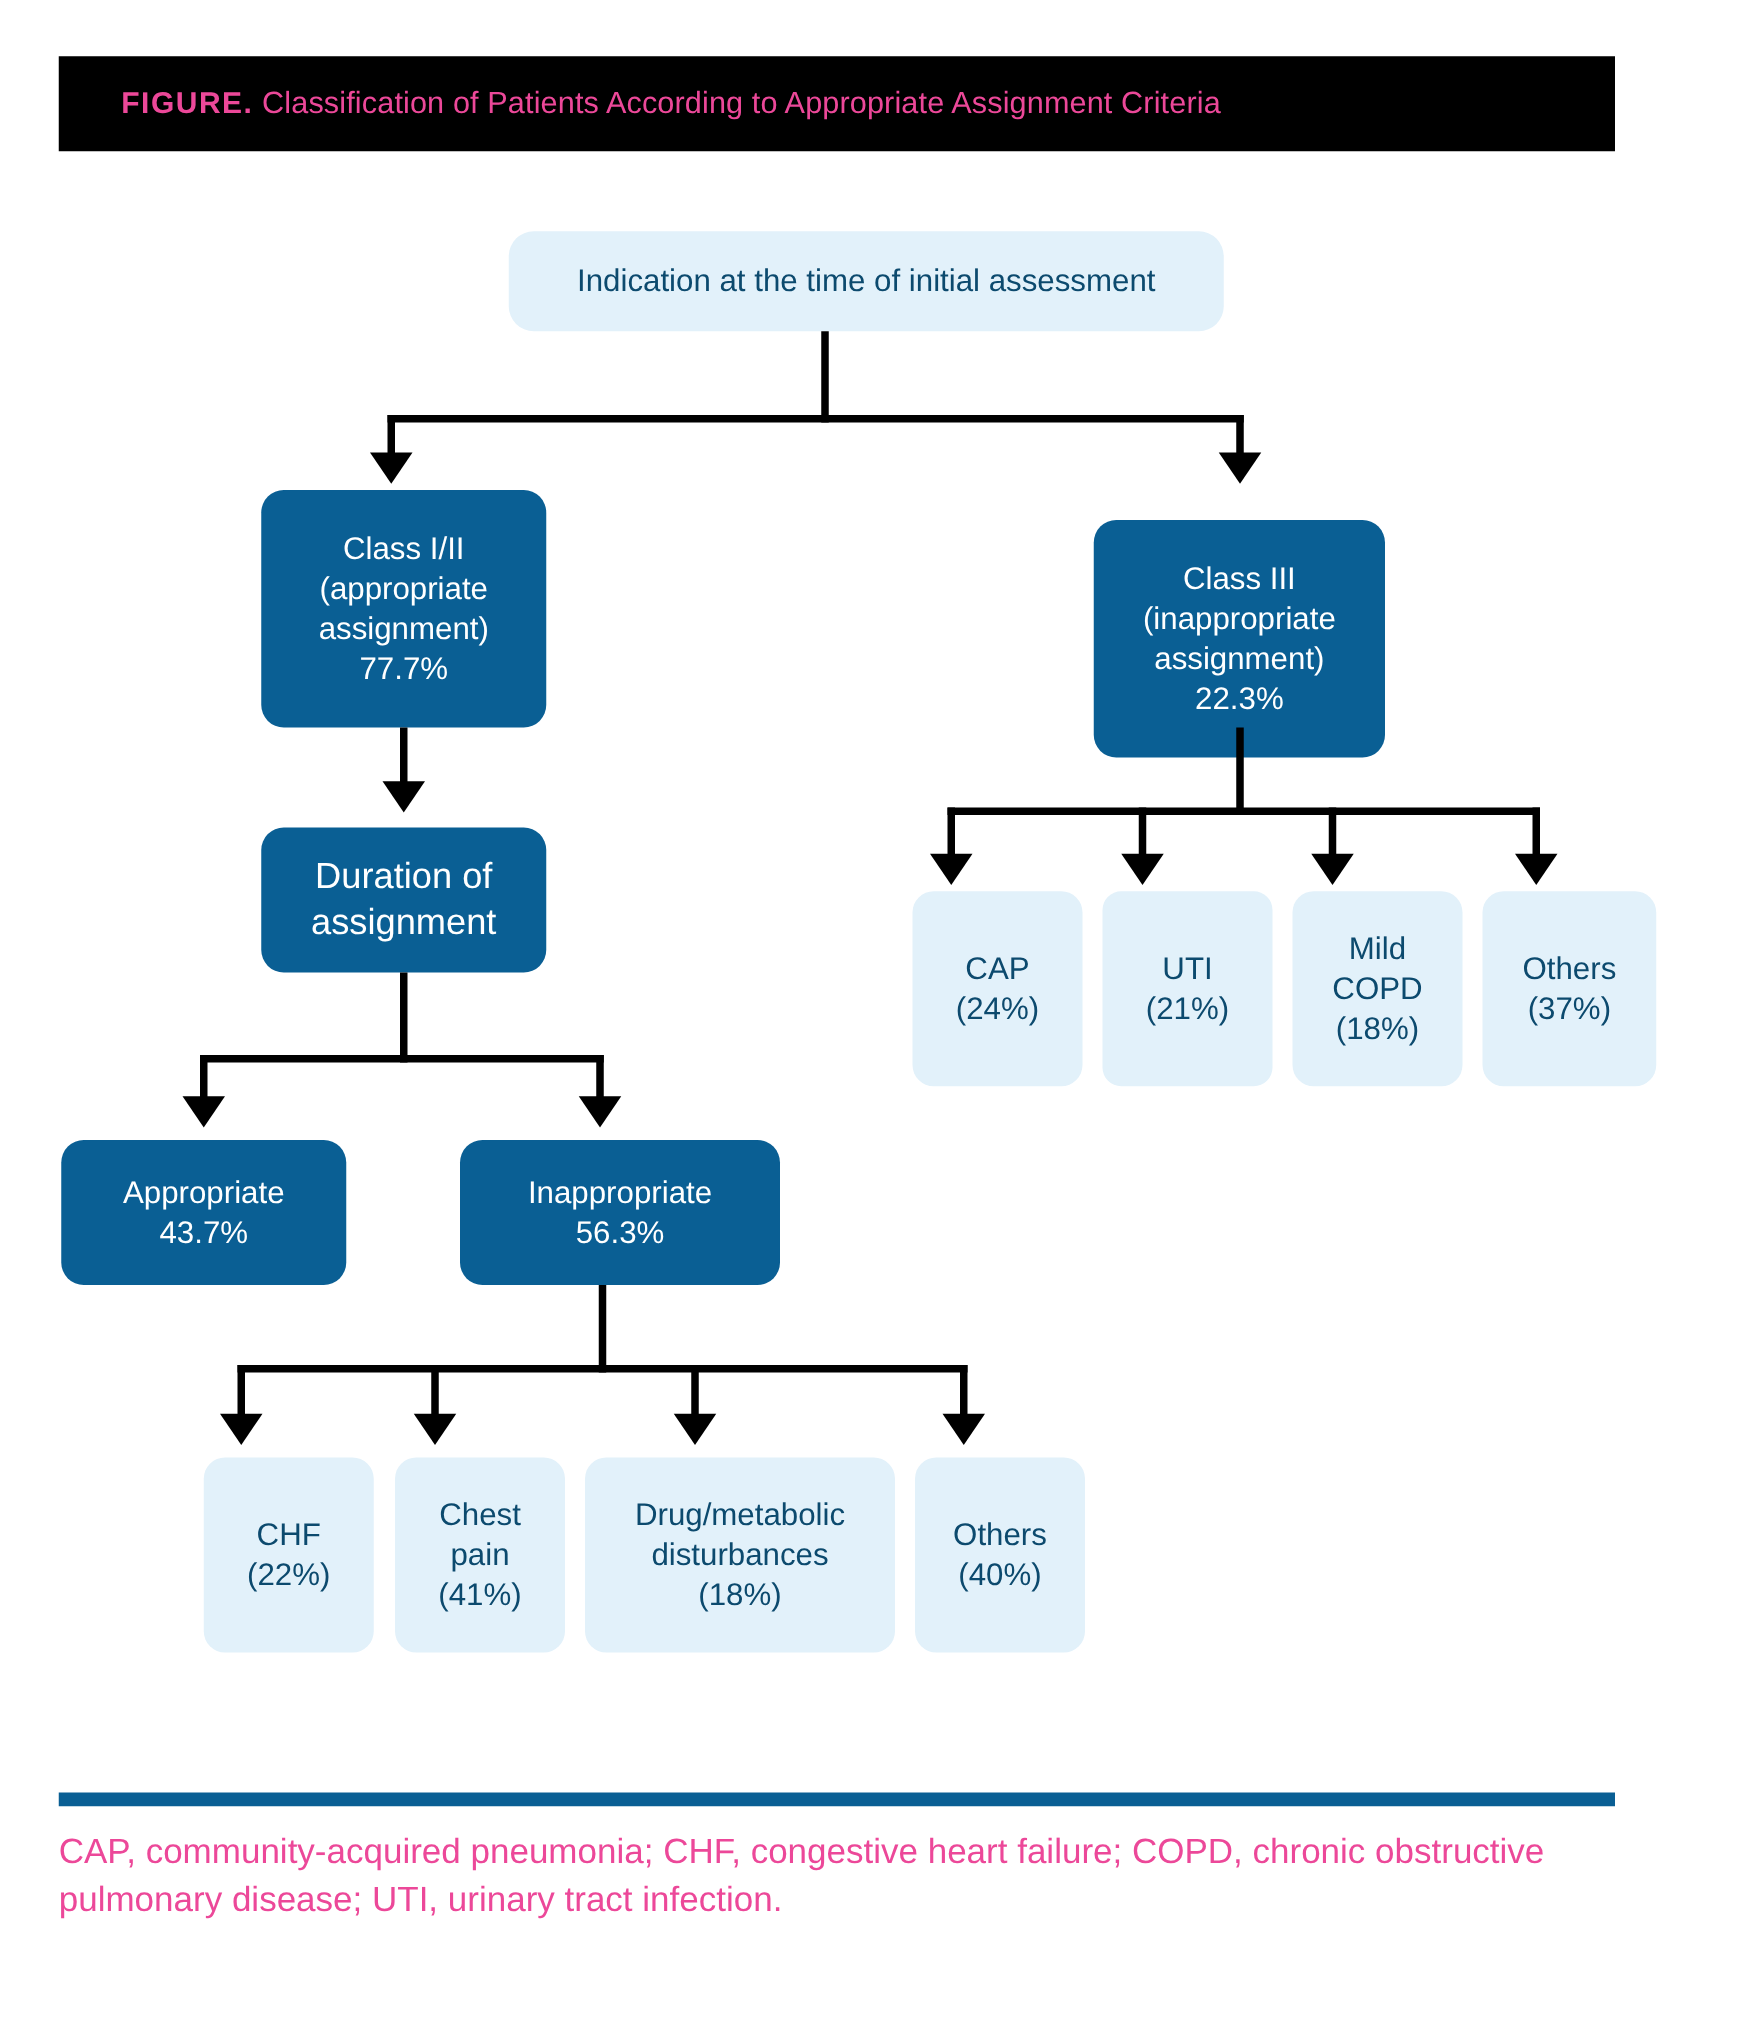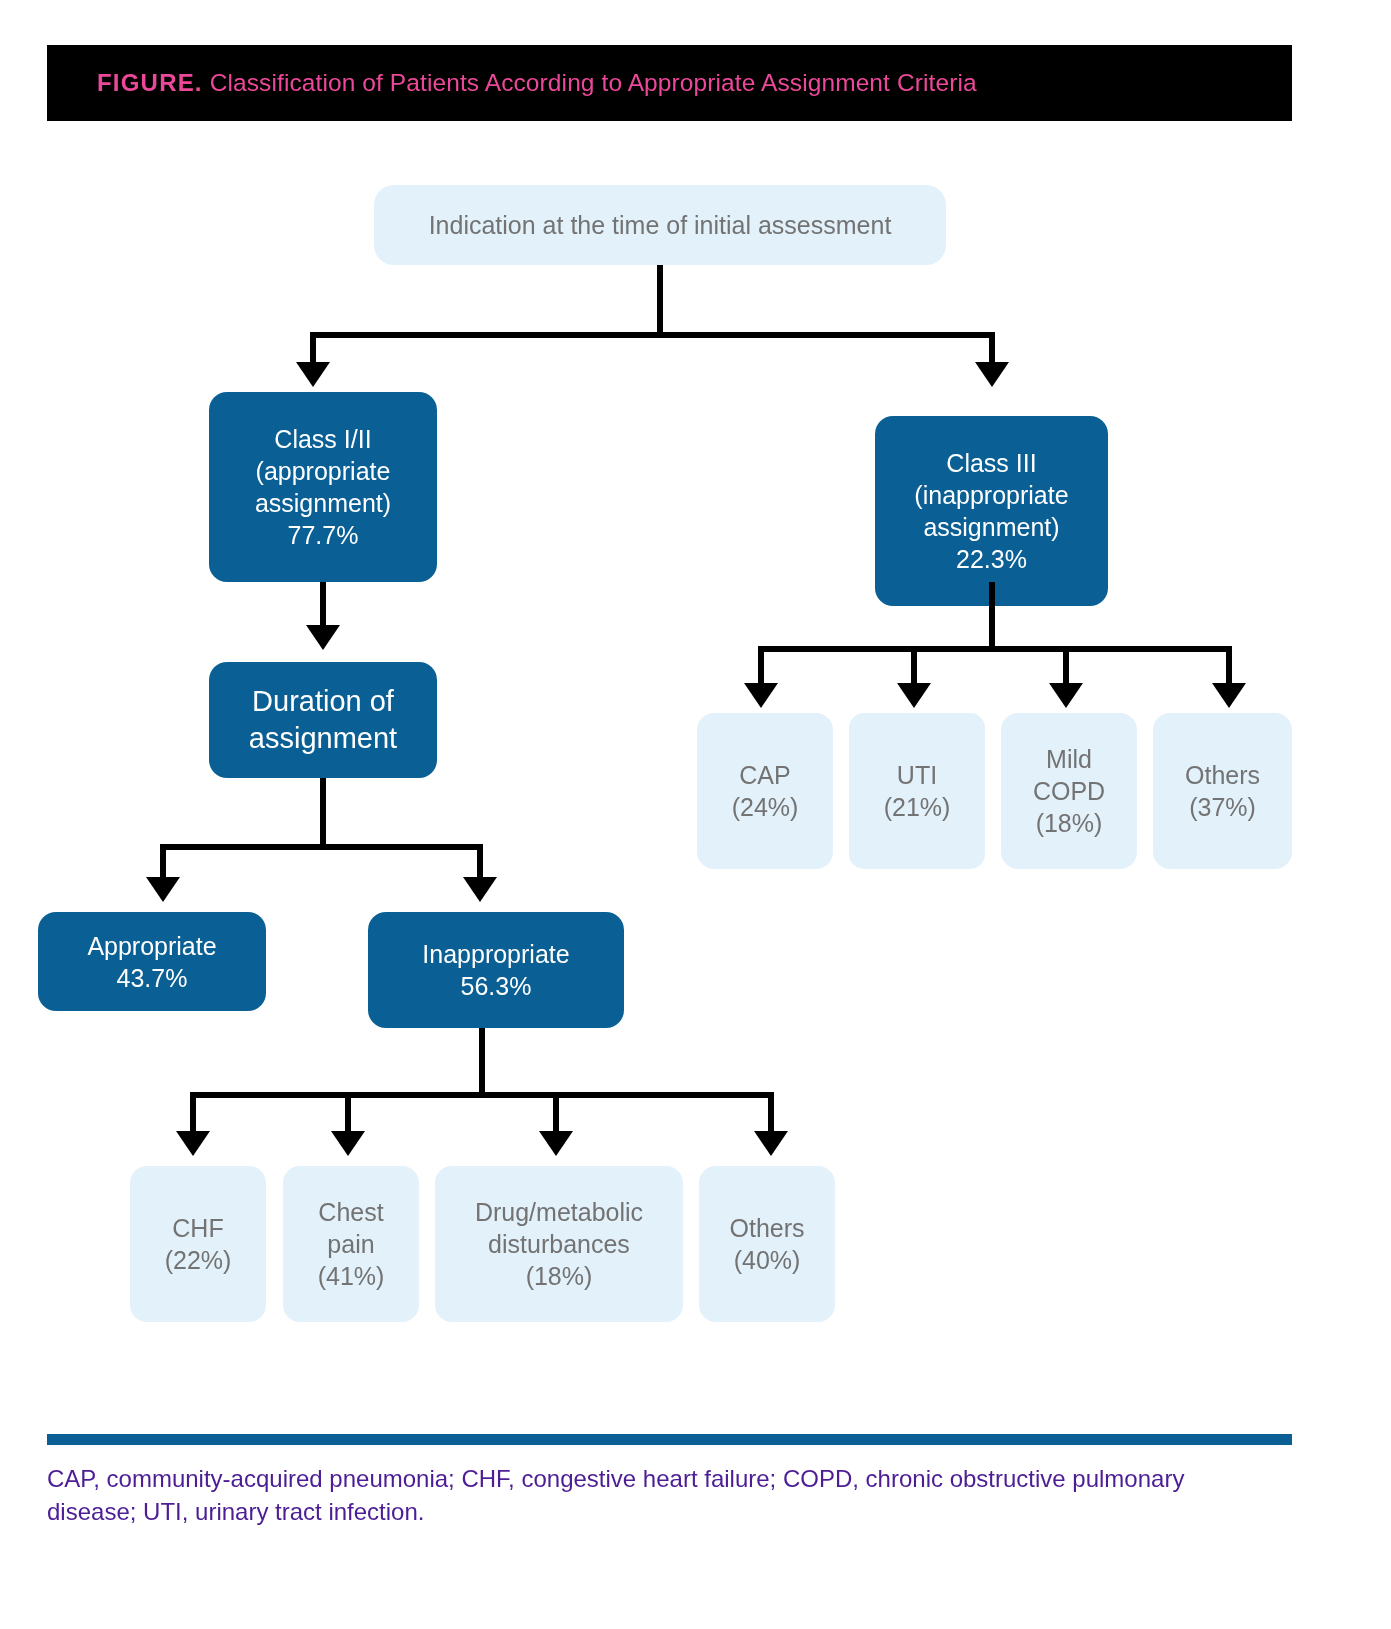--- a/index.html
+++ b/index.html
@@ -66,21 +66,22 @@
     border-radius: 18px;
     line-height: 1.28;
     padding: 6px 8px;
   }
   .node .node-text {
     display: block;
     white-space: pre-line;
   }
   .node-light {
     background: #e2f1fa;
-    color: #737373;
+    color: #0c4a6e;
+    margin-left: 33px;
   }
   .node-dark {
     background: #0a5f94;
     color: #ffffff;
   }
 
   
   #node-root {
     left: 374px;  top: 185px;  width: 572px;  height: 80px;
     font-size: 25px;
@@ -97,21 +98,21 @@
     font-size: 25px;
     margin-top: 24px;
   }
   
   #node-duration {
     left: 209px; top: 662px; width: 228px; height: 116px;
     font-size: 29px;
   }
   
   #node-appropriate {
-    left: 38px; top: 912px; width: 228px; height: 99px;
+    left: 49px; top: 912px; width: 228px; height: 116px;
     font-size: 25px;
   }
   
   #node-inappropriate {
     left: 368px; top: 912px; width: 256px; height: 116px;
     font-size: 25px;
   }
 
   
   .leaf-right {
@@ -161,23 +162,23 @@
     top: 1434px;
     width: 1245px;
     height: 11px;
     background: #0a5f94;
   }
   .footnote {
     position: absolute;
     left: 47px;
     top: 1462px;
     width: 1215px;
-    font-size: 24px;
+    font-size: 28px;
     line-height: 1.38;
-    color: #4c1d95;
+    color: #ec4899;
   }
 </style>
 </head>
 <body>
 
 <div class="figure-page">
 
   <div class="figure-header">
     <div class="figure-header-text"><span class="figure-label">FIGURE.</span> <span>Classification of Patients According to Appropriate Assignment Criteria</span></div>
   </div>

